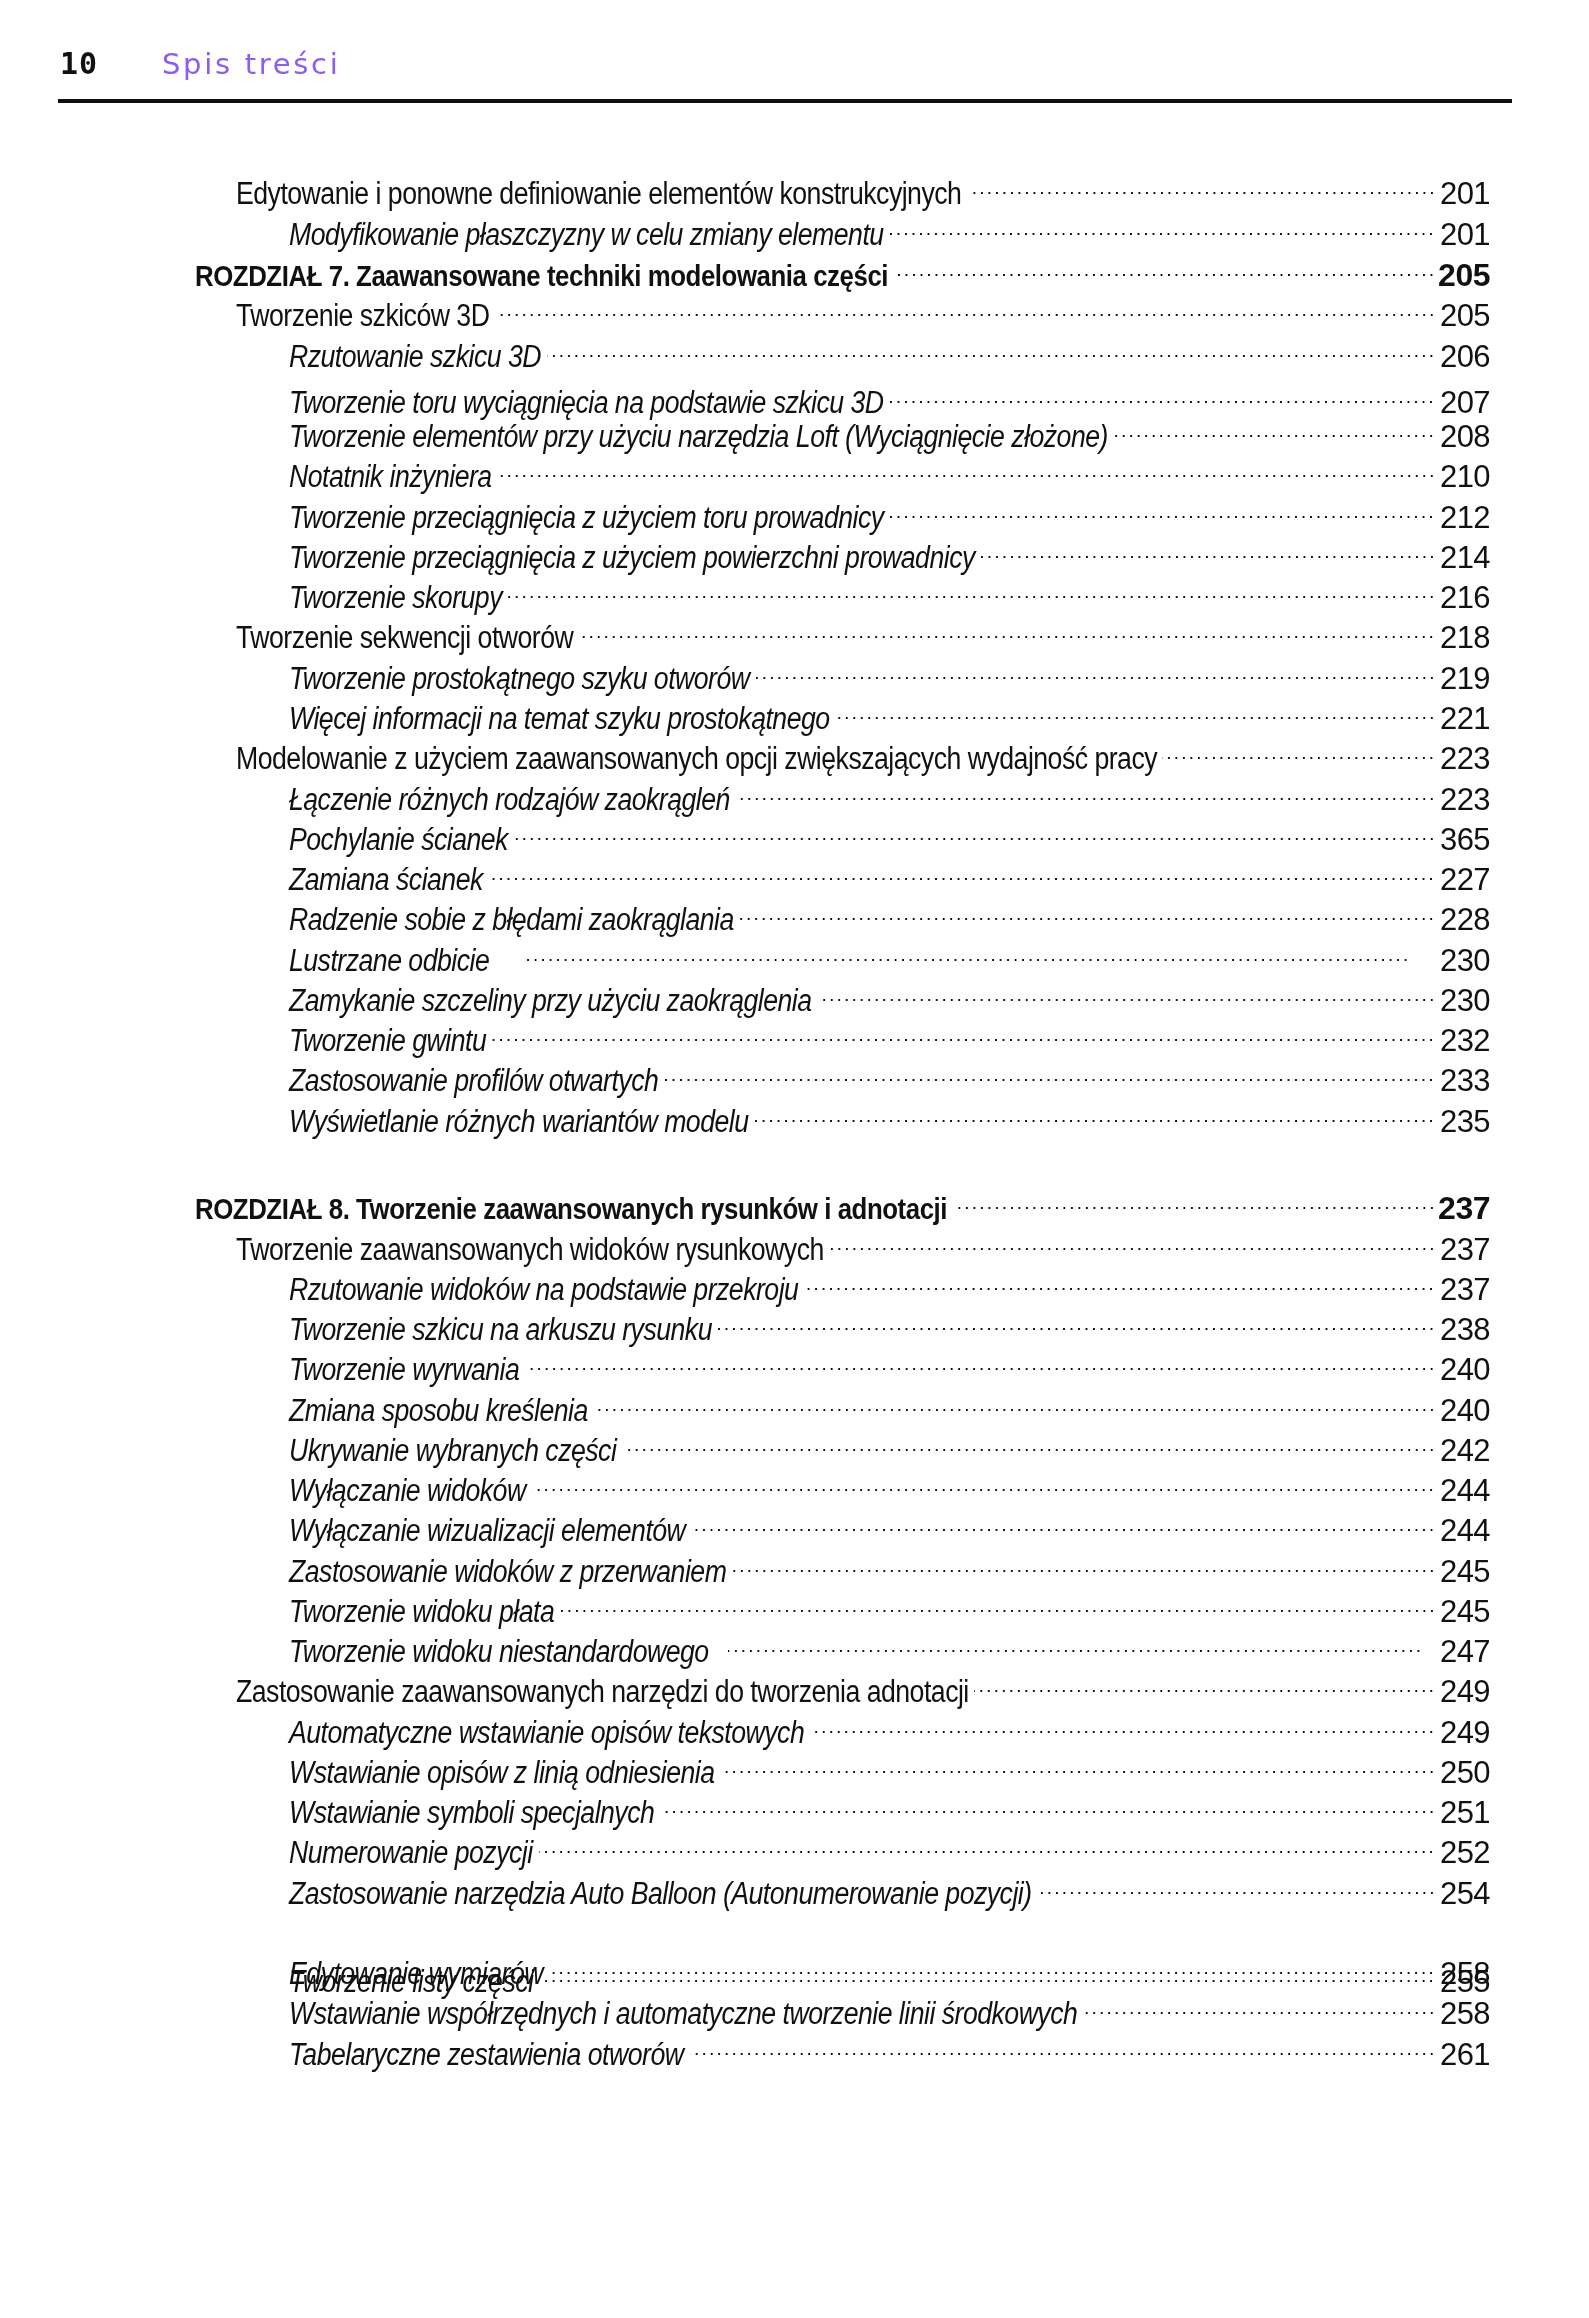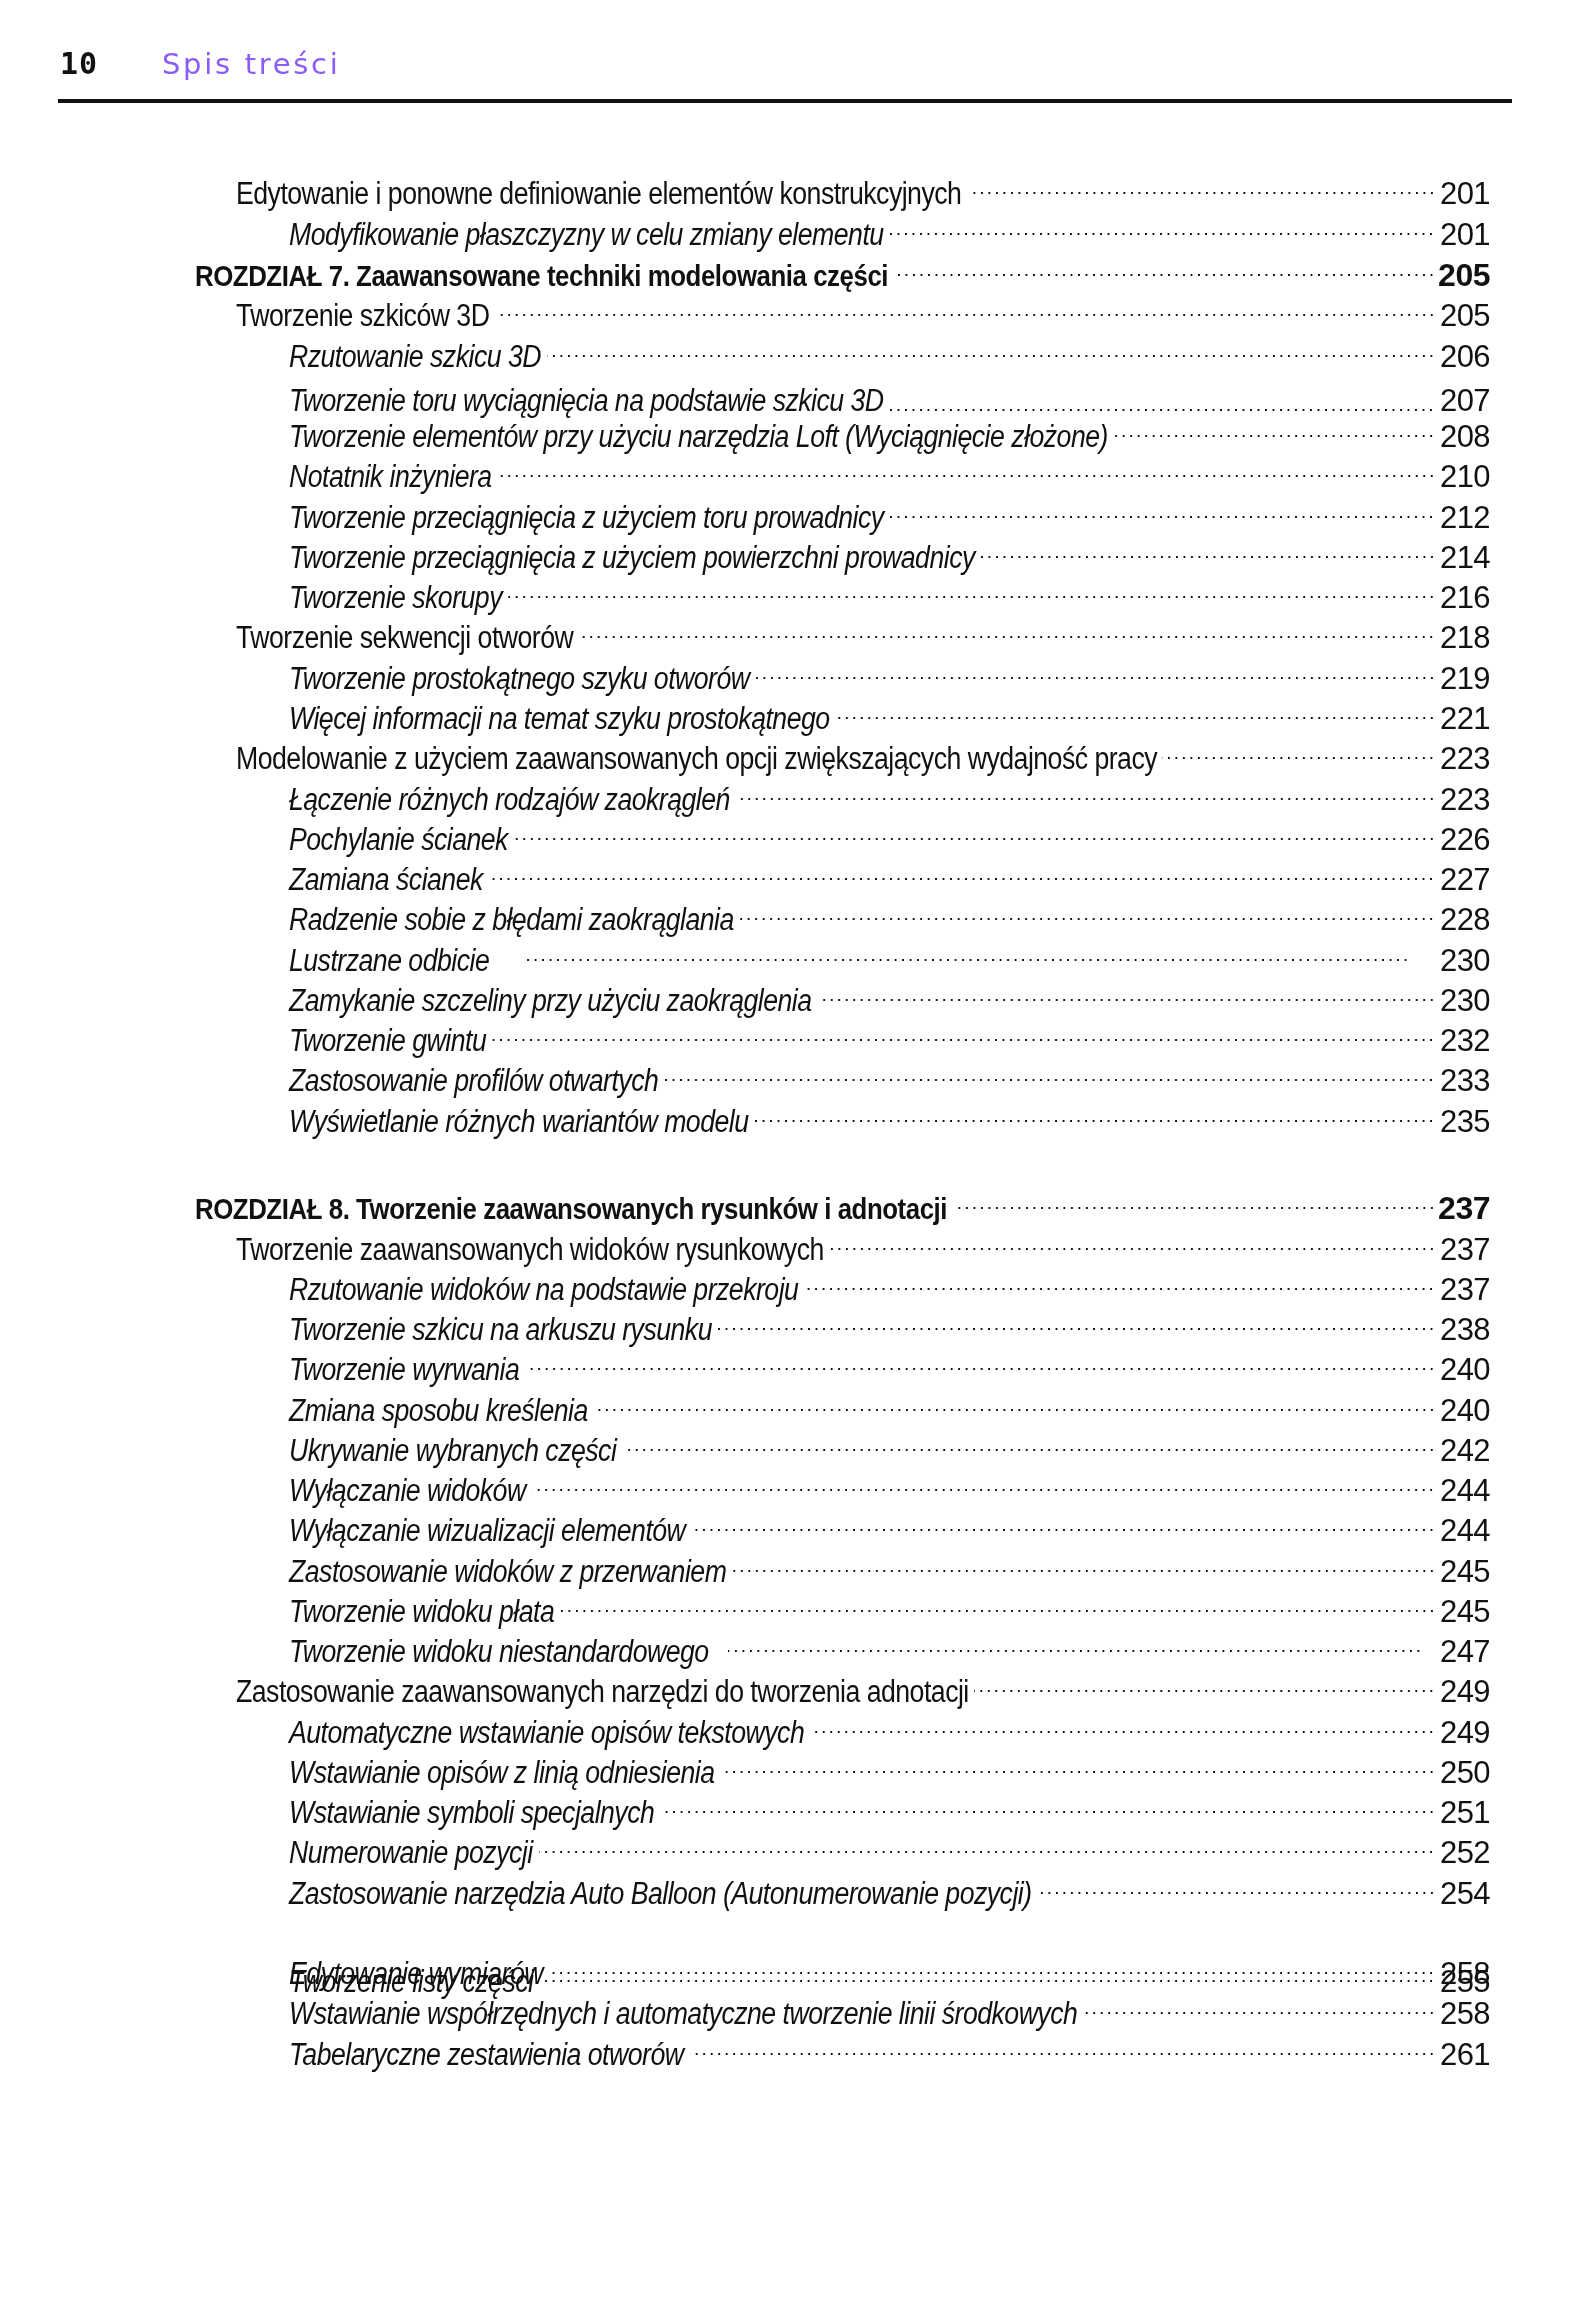--- a/index.html
+++ b/index.html
@@ -52,21 +52,21 @@
     <div class="entry lvl1" style="top: 286px;">
       <span class="title" style="display: inline-block; transform: scaleX(0.86); transform-origin: left center; margin-right: -42px;">Tworzenie szkiców 3D</span>
       <span class="leader"></span>
       <span class="page">205</span>
     </div>
     <div class="entry lvl2" style="top: 327px;">
       <span class="title" style="display: inline-block; transform: scaleX(0.86); transform-origin: left center; margin-right: -42px;">Rzutowanie szkicu 3D</span>
       <span class="leader"></span>
       <span class="page">206</span>
     </div>
-    <div class="entry lvl2" style="top: 381px; align-items: center;">
+    <div class="entry lvl2" style="top: 373px;">
       <span class="title" style="display: inline-block; transform: scaleX(0.86); transform-origin: left center; margin-right: -98px;">Tworzenie toru wyciągnięcia na podstawie szkicu 3D</span>
       <span class="leader"></span>
       <span class="page">207</span>
     </div>
     <div class="entry lvl2" style="top: 407px;">
       <span class="title" style="display: inline-block; transform: scaleX(0.86); transform-origin: left center; margin-right: -134px;">Tworzenie elementów przy użyciu narzędzia Loft (Wyciągnięcie złożone)</span>
       <span class="leader"></span>
       <span class="page">208</span>
     </div>
     <div class="entry lvl2" style="top: 447px;">
@@ -110,21 +110,21 @@
       <span class="page">223</span>
     </div>
     <div class="entry lvl2" style="top: 770px;">
       <span class="title" style="display: inline-block; transform: scaleX(0.86); transform-origin: left center; margin-right: -73px;">Łączenie różnych rodzajów zaokrągleń</span>
       <span class="leader"></span>
       <span class="page">223</span>
     </div>
     <div class="entry lvl2" style="top: 810px;">
       <span class="title" style="display: inline-block; transform: scaleX(0.86); transform-origin: left center; margin-right: -37px;">Pochylanie ścianek</span>
       <span class="leader"></span>
-      <span class="page">226</span>
+      <span class="page">365</span>
     </div>
     <div class="entry lvl2" style="top: 850px;">
       <span class="title" style="display: inline-block; transform: scaleX(0.86); transform-origin: left center; margin-right: -33px;">Zamiana ścianek</span>
       <span class="leader"></span>
       <span class="page">227</span>
     </div>
     <div class="entry lvl2" style="top: 890px;">
       <span class="title" style="display: inline-block; transform: scaleX(0.86); transform-origin: left center; margin-right: -73px;">Radzenie sobie z błędami zaokrąglania</span>
       <span class="leader"></span>
       <span class="page">228</span>

